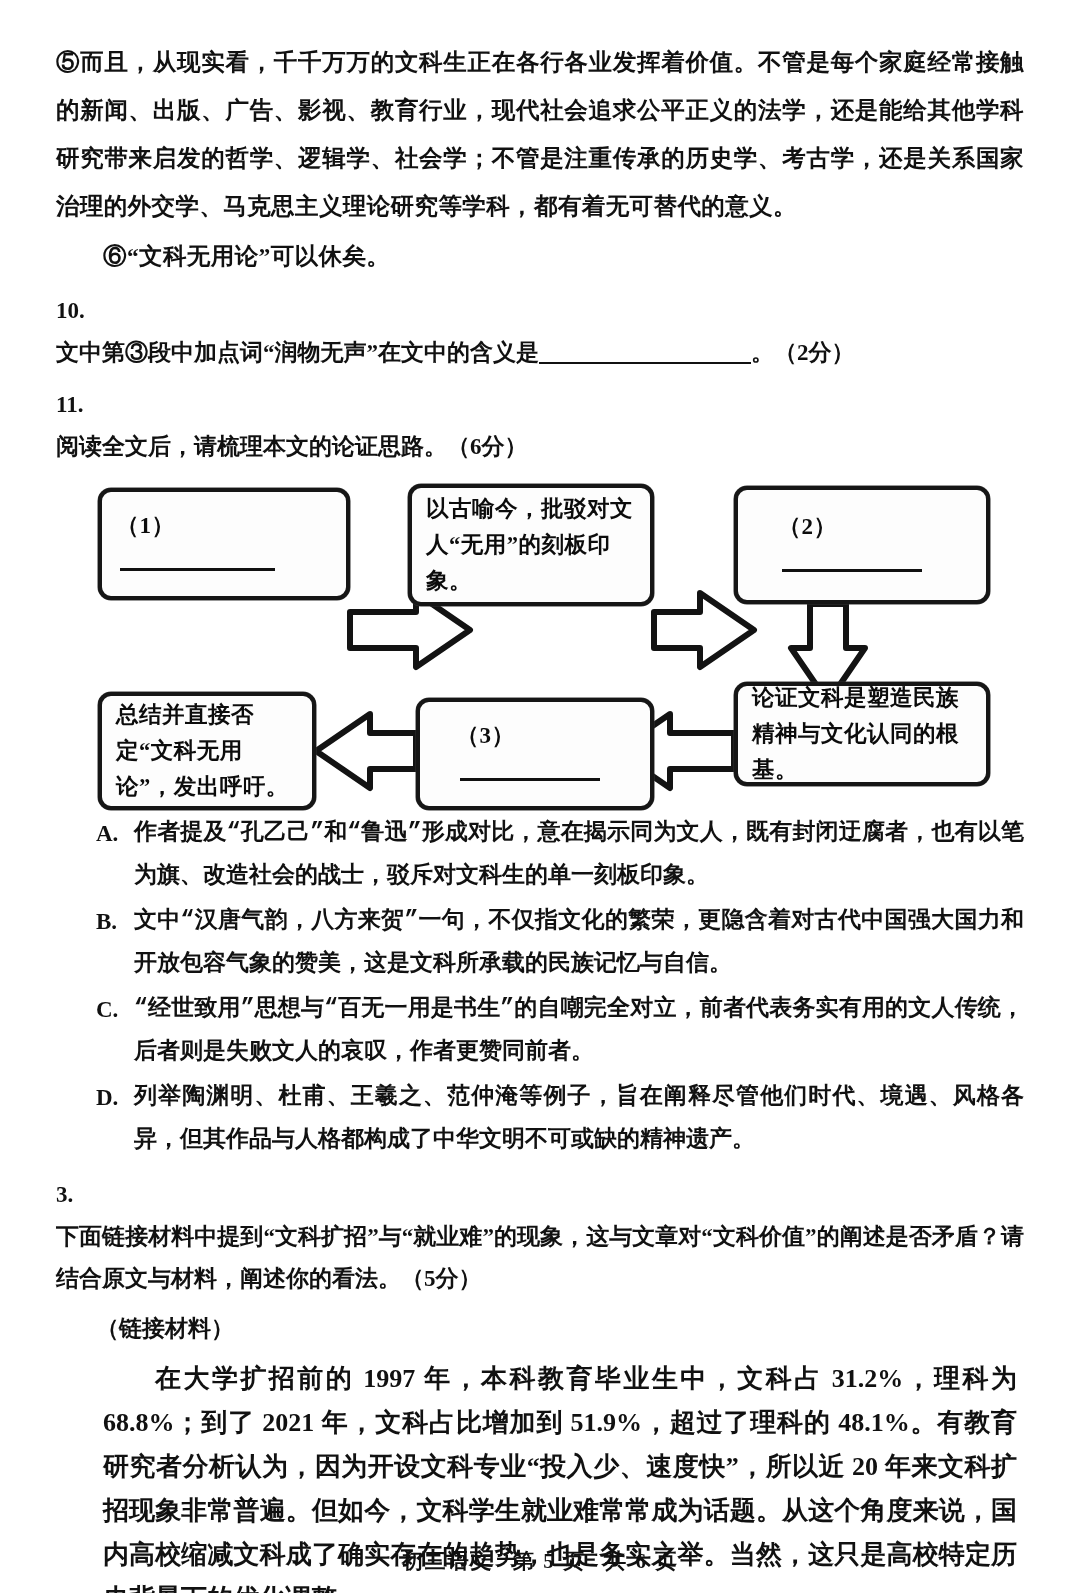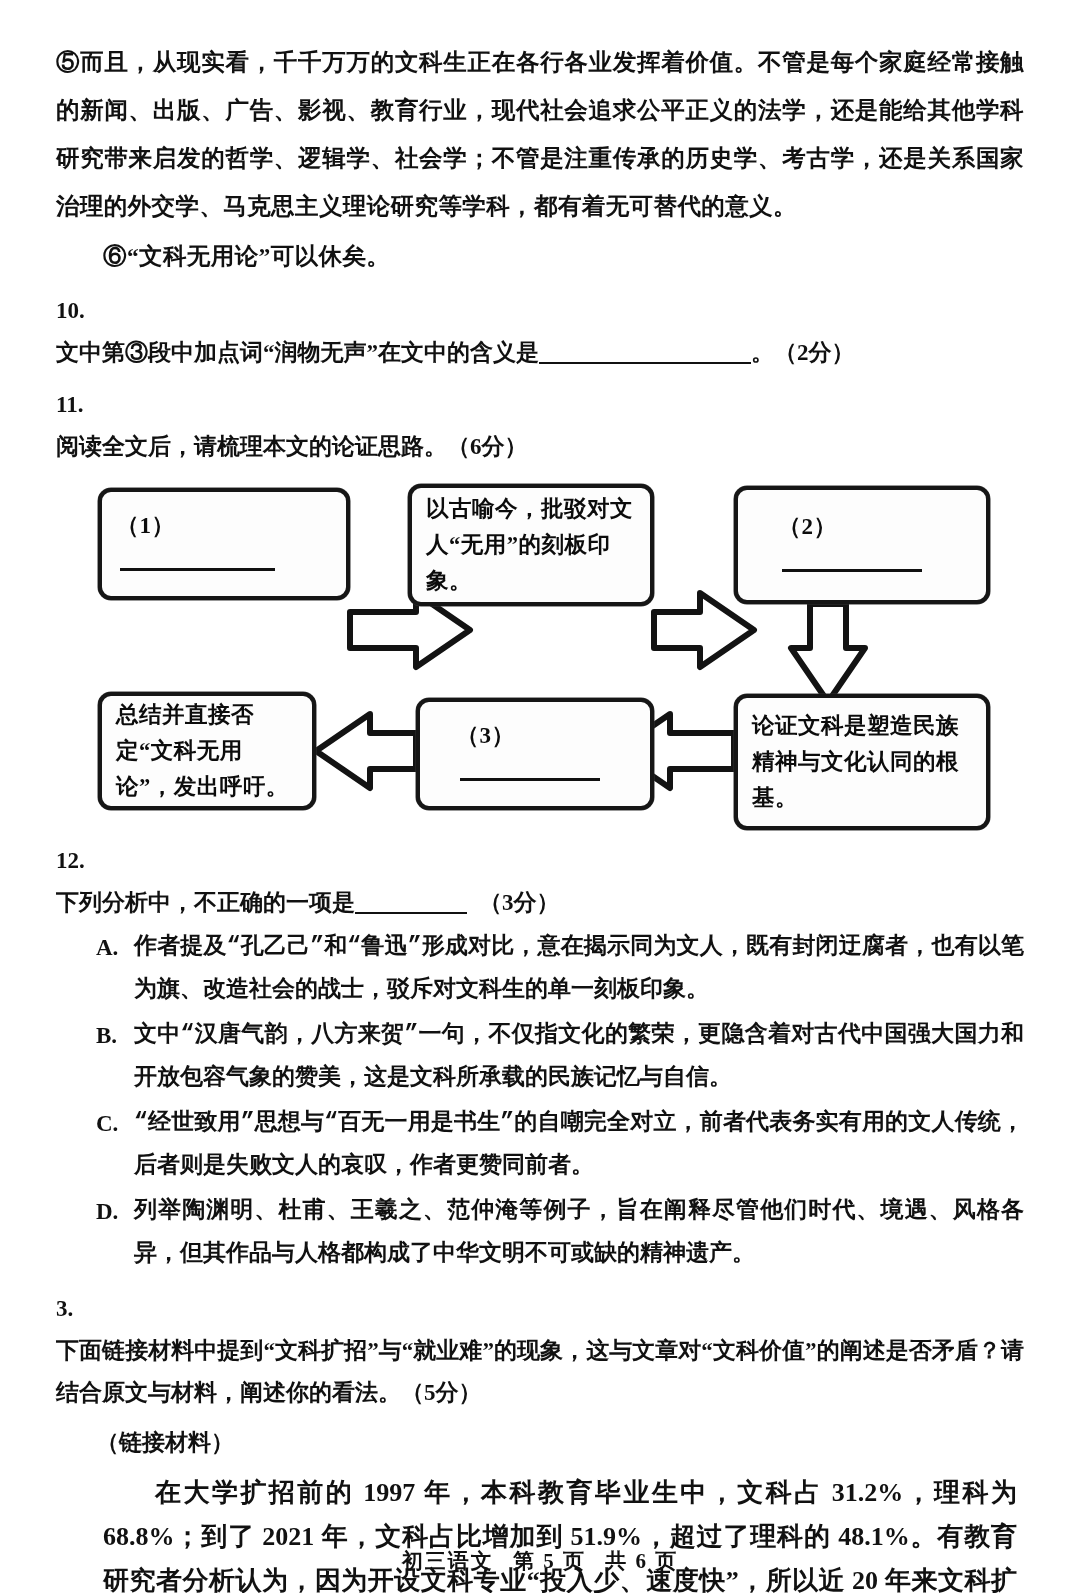--- a/index.html
+++ b/index.html
@@ -209,42 +209,36 @@
     <div class="fbox" style="left:310px; top:4px; width:246px; height:122px;">
       <div class="ftext">以古喻今，批驳对文人“无用”的刻板印象。</div>
     </div>
 
     <div class="fbox blanked" style="left:636px; top:6px; width:256px; height:118px;">
       <div class="ftext" style="text-align:left; padding-left:26px;">
         <span class="lbl">（2）</span><span class="ul" style="width:140px;"></span>
       </div>
     </div>
 
-    <div class="fbox" style="left:636px; top:214px; width:256px; height:136px;">
+    <div class="fbox" style="left:636px; top:202px; width:256px; height:104px;">
       <div class="ftext">论证文科是塑造民族精神与文化认同的根基。</div>
     </div>
 
     <div class="fbox blanked" style="left:318px; top:218px; width:238px; height:112px;">
       <div class="ftext" style="text-align:left; padding-left:22px;">
         <span class="lbl">（3）</span><span class="ul" style="width:140px;"></span>
       </div>
     </div>
 
     <div class="fbox" style="left:0px; top:212px; width:218px; height:118px;">
       <div class="ftext">总结并直接否定“文科无用论”，发出呼吁。</div>
     </div>
 
   </div>
 
-  <div class="q" style="margin-top:30px;">
-    <div class="q-num">12.</div>
-    <div class="q-body">
-      <span>下列分析中，不正确的一项是</span><span class="blank-line bl-110"></span><span style="margin-left:12px;">（3分）</span>
-    </div>
-  </div>
 
   <div class="opt">
     <div class="opt-letter">A.</div>
     <div class="opt-text">作者提及“孔乙己”和“鲁迅”形成对比，意在揭示同为文人，既有封闭迂腐者，也有以笔为旗、改造社会的战士，驳斥对文科生的单一刻板印象。</div>
   </div>
   <div class="opt">
     <div class="opt-letter">B.</div>
     <div class="opt-text">文中“汉唐气韵，八方来贺”一句，不仅指文化的繁荣，更隐含着对古代中国强大国力和开放包容气象的赞美，这是文科所承载的民族记忆与自信。</div>
   </div>
   <div class="opt">

